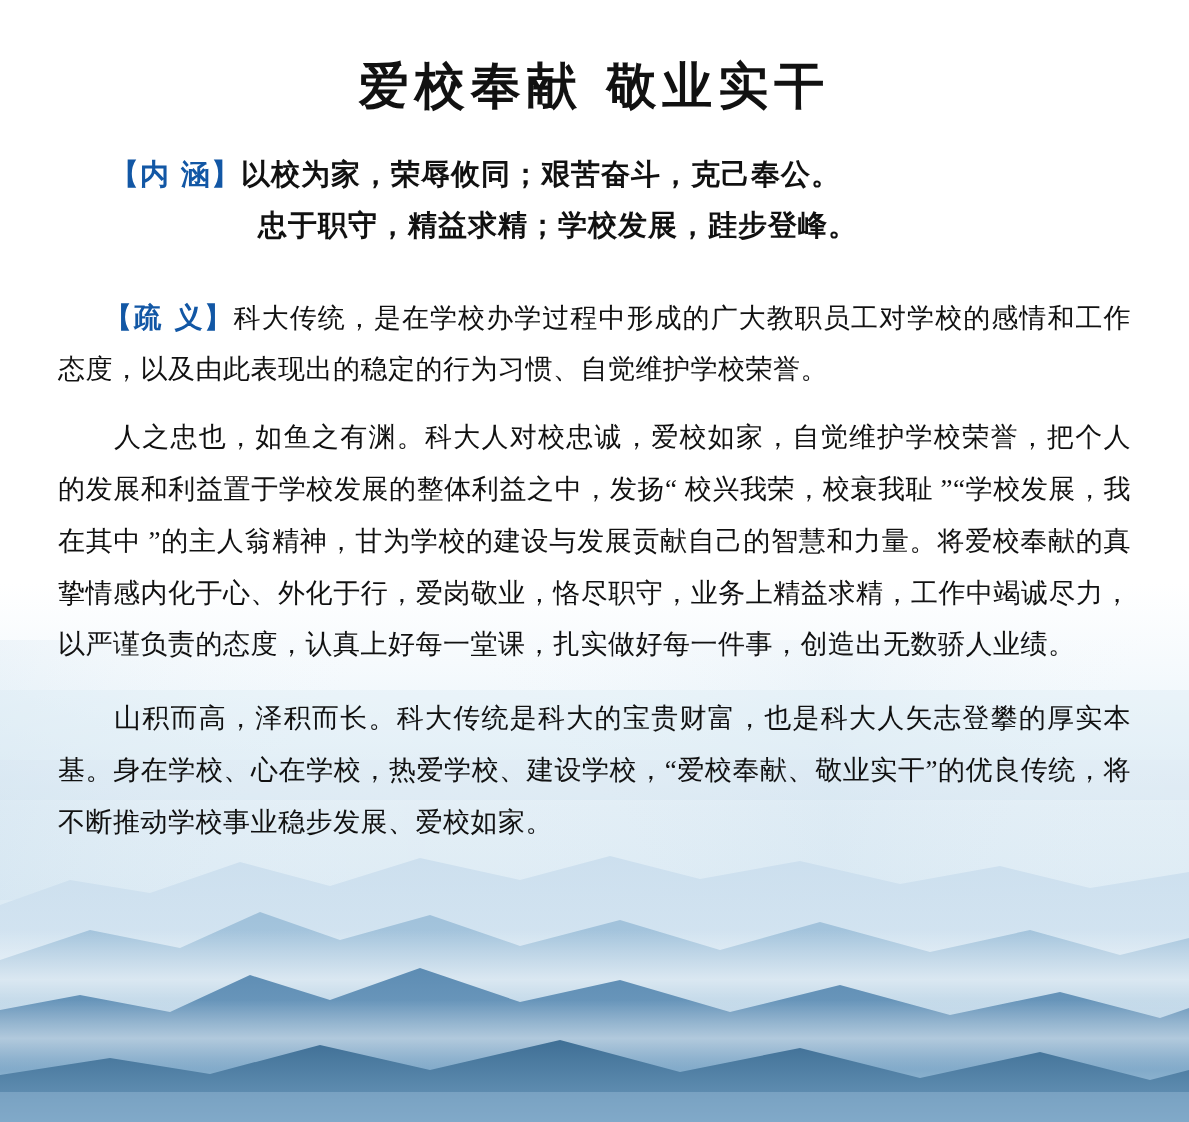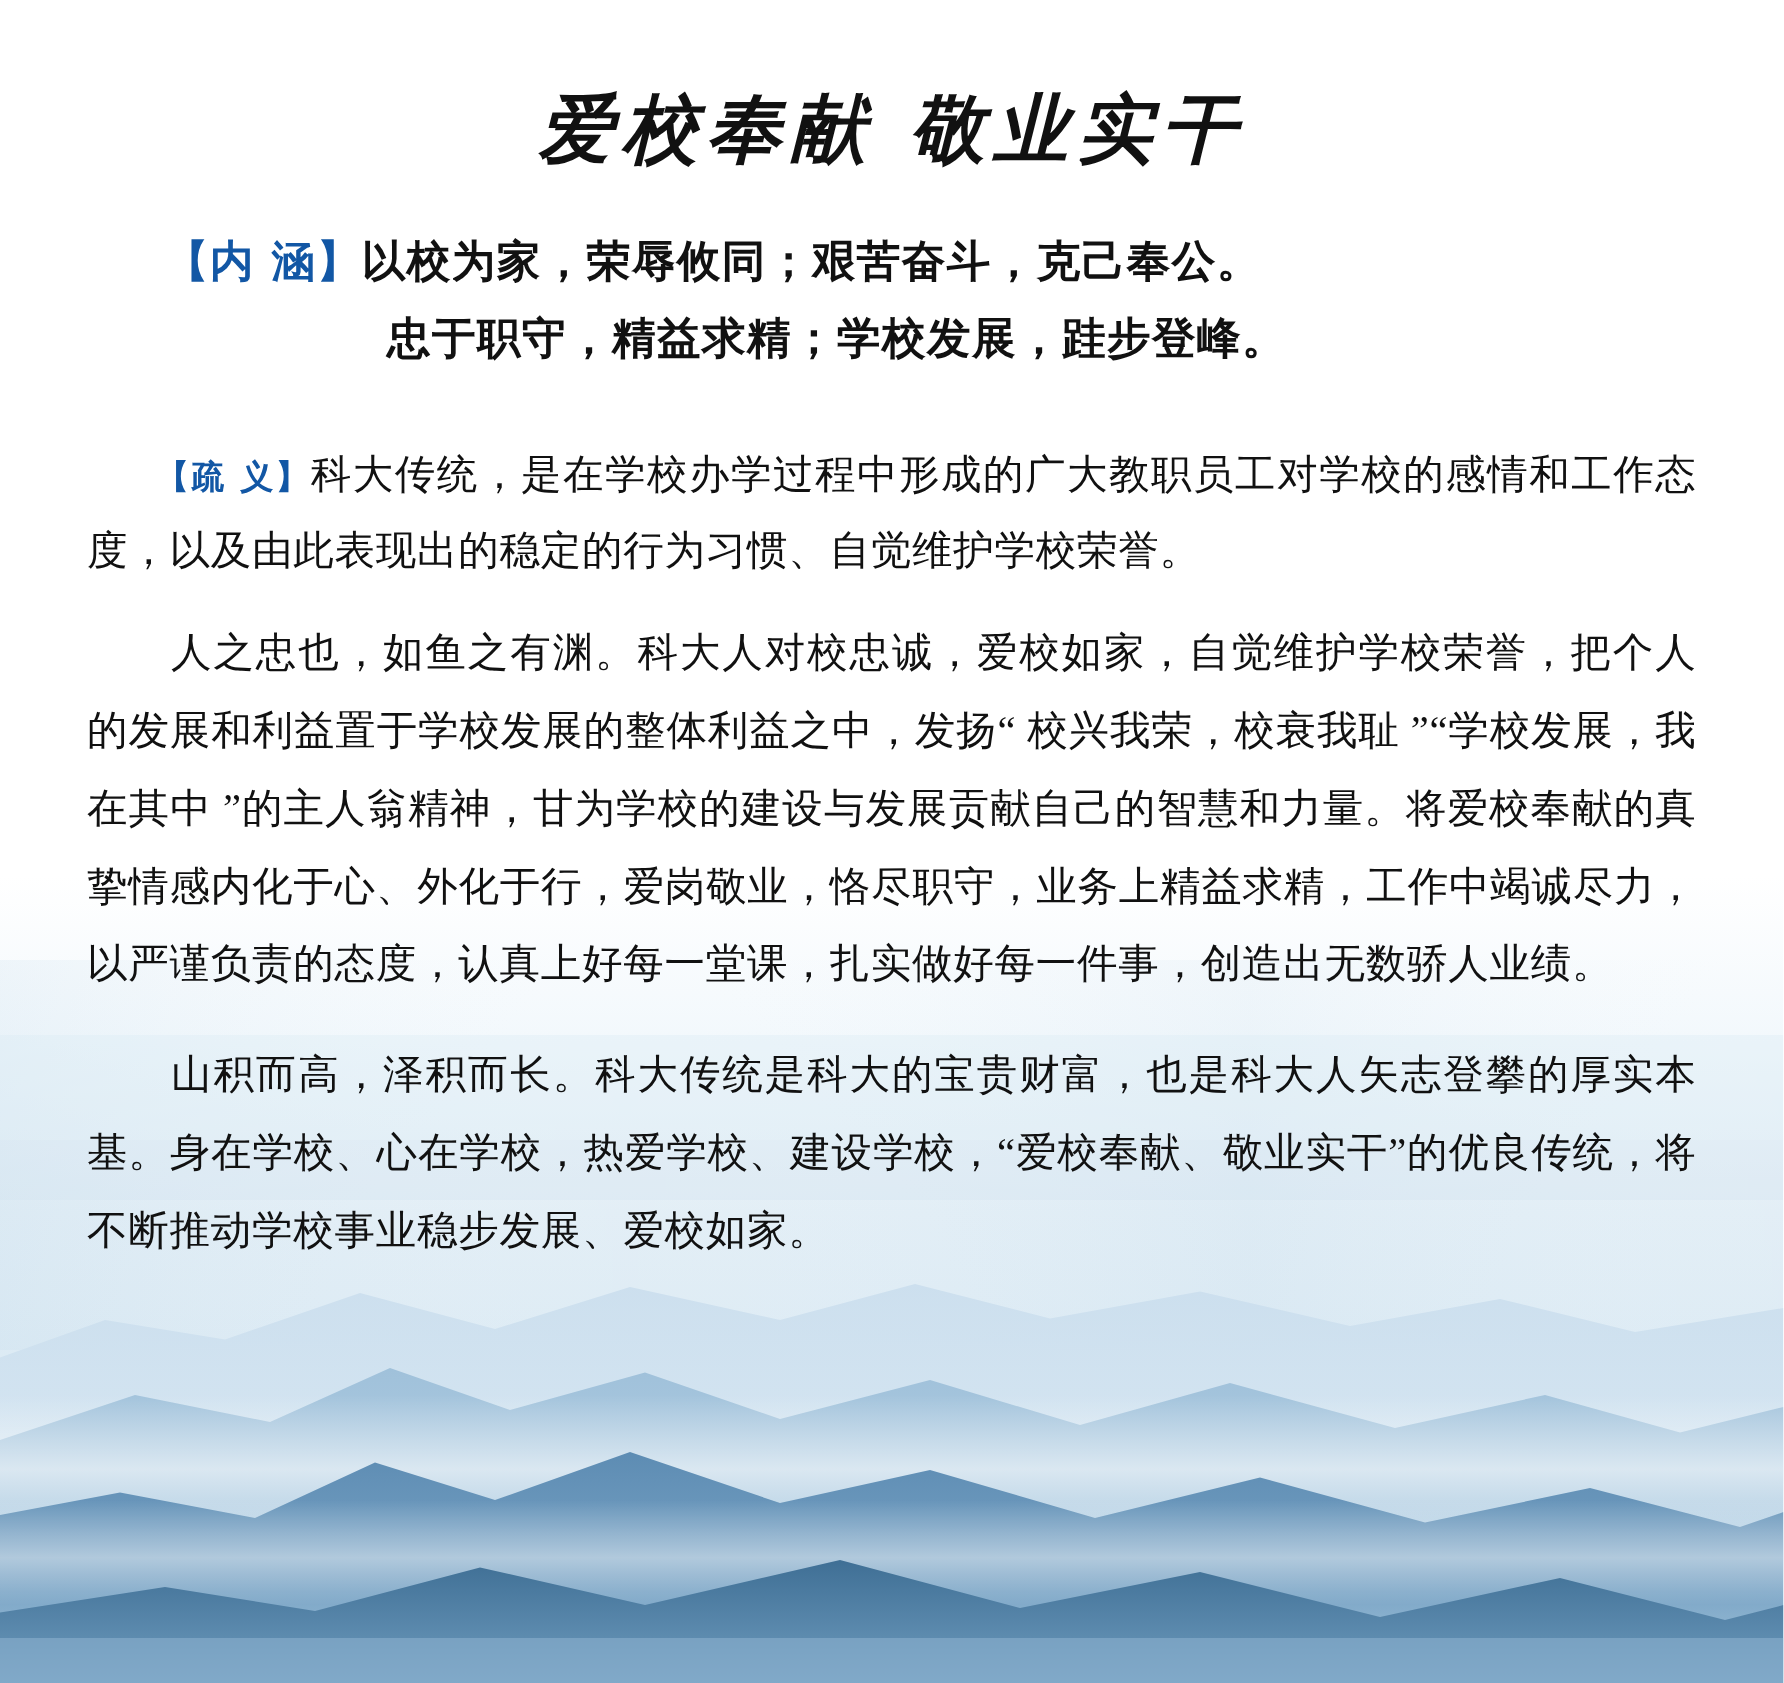--- a/index.html
+++ b/index.html
@@ -43,21 +43,20 @@
 
   #title {
     text-align: center;
     font-family: "DejaVu Serif", serif;
     font-weight: bold;
     font-size: 50px;
     letter-spacing: 6px;
     color: #111111;
     padding-top: 22px;
     line-height: 1.2;
-    font-style: italic;
   }
 
   .block {
     margin: 0 58px;
   }
 
   #inhan-block {
     margin-top: 32px;
     display: block;
   }
@@ -100,21 +99,21 @@
     letter-spacing: 0.5px;
     text-align: justify;
     text-justify: inter-ideograph;
     margin: 0;
   }
 
   #shuyi-para {
     text-indent: 46px;
   }
   #shuyi-tag {
-    font-size: 22px;
+    font-size: 28px;
   }
 
   .indent-p {
     text-indent: 56px;
     margin-top: 14px;
   }
 
   #para-zhong {
     margin-top: 16px;
   }

